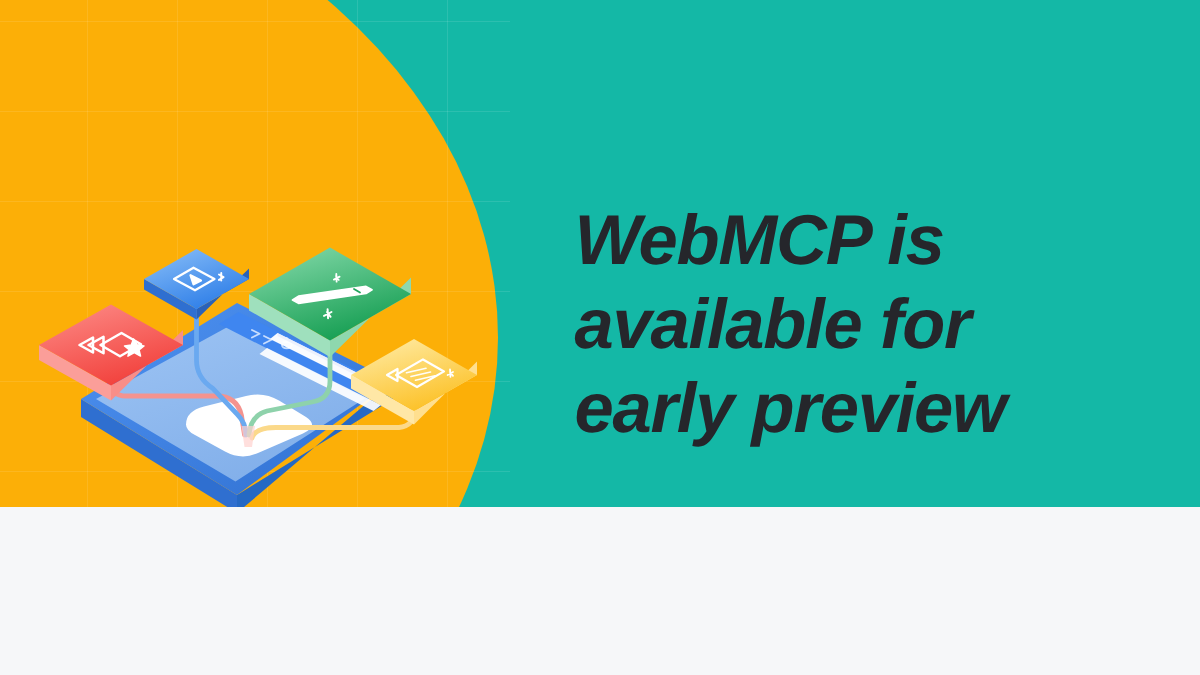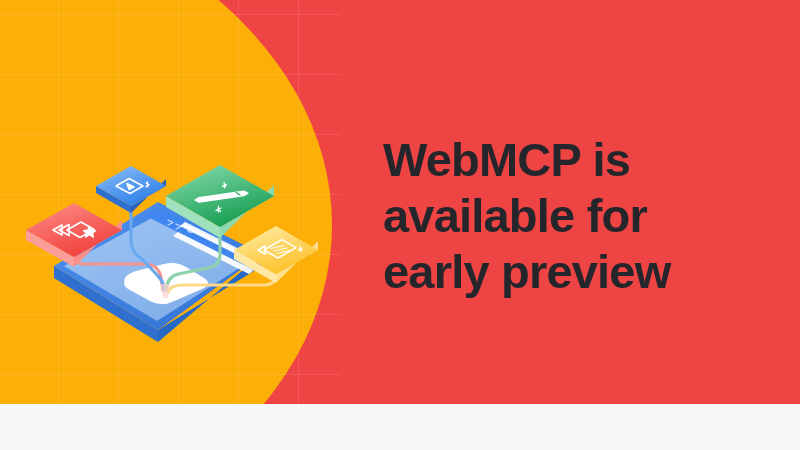--- a/index.html
+++ b/index.html
@@ -2,21 +2,21 @@
 <html><head>
 <meta charset="utf-8">
 <title>WebMCP early preview</title>
 <style>
   html,body{margin:0;padding:0;}
   body{
     width:800px;height:450px;overflow:hidden;
     font-family:"Liberation Sans","DejaVu Sans",sans-serif;
     background:#f6f7f9;
   }
-  #stage{position:relative;width:800px;height:404px;background:#ef4444;overflow:hidden;}
+  #stage{position:relative;width:800px;height:338px;background:#14b8a6;overflow:hidden;font-style:italic;}
 
   
   .amber-panel{
     position:absolute;left:0;top:0;width:340px;height:450px;overflow:hidden;
   }
   .amber-shape{
     position:absolute;left:-620px;top:-122px;
     width:952px;height:694px;
     border-radius:50%;
     background:#fcaf07;

